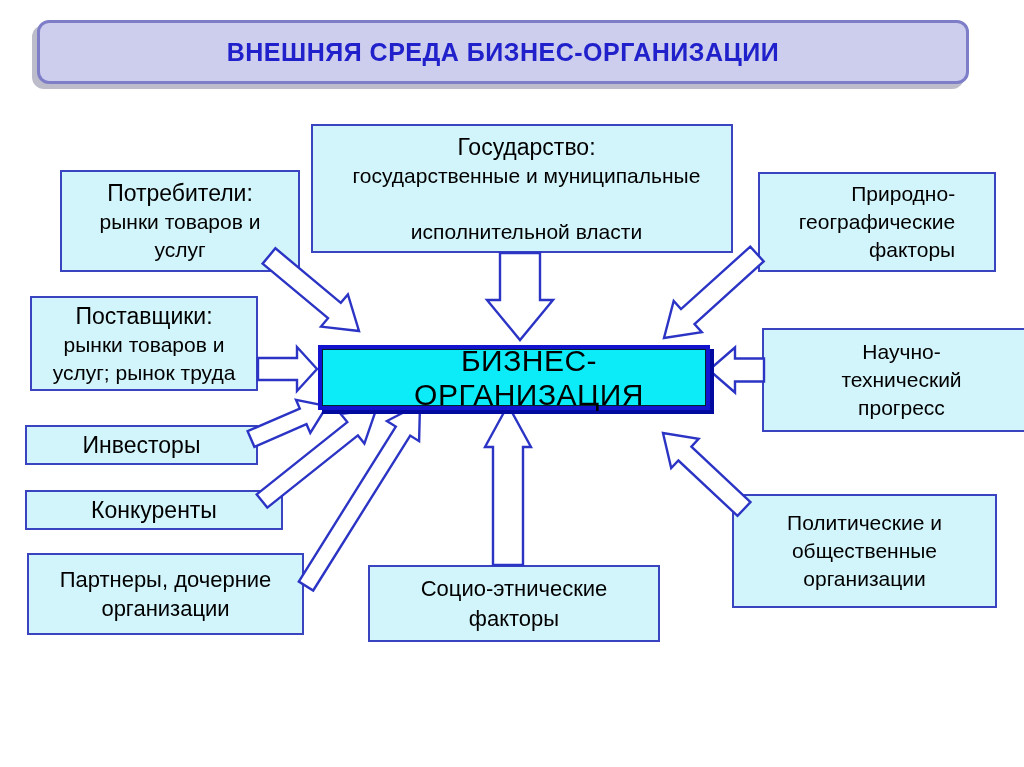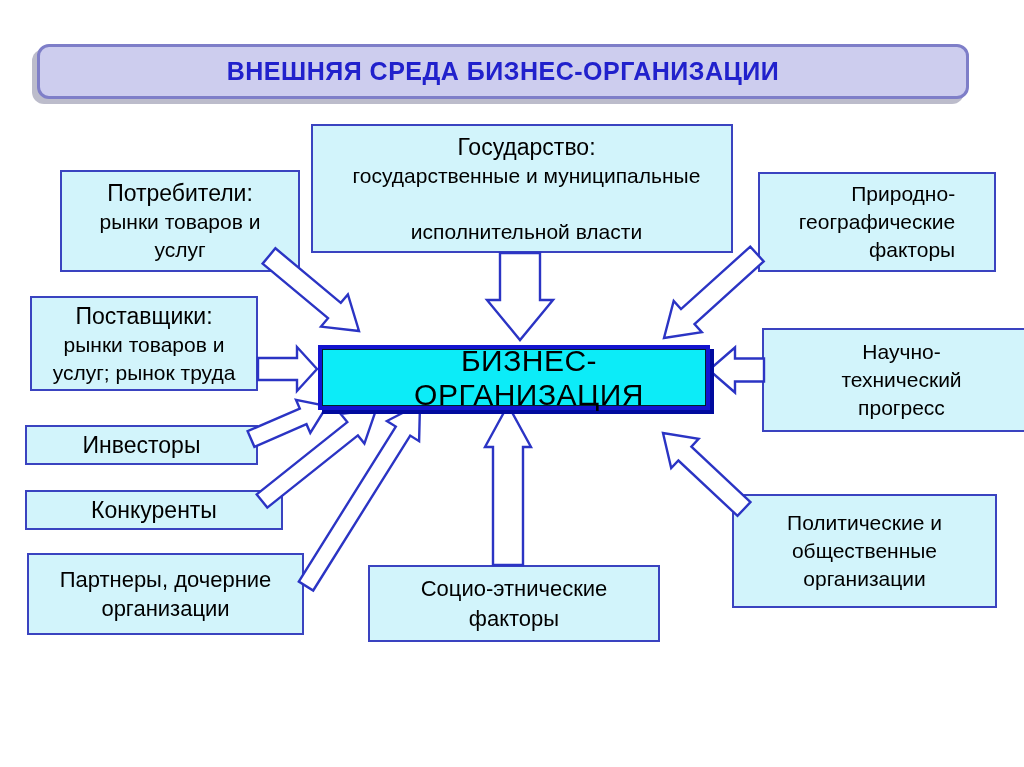--- a/index.html
+++ b/index.html
@@ -8,33 +8,32 @@
     position: relative;
     width: 1024px;
     height: 767px;
     background: #ffffff;
     font-family: "Liberation Sans", sans-serif;
     overflow: hidden;
   }
 
   .title-bar {
     position: absolute;
-    left: 37px; top: 20px; width: 932px; height: 55px;
+    left: 37px; top: 20px; width: 932px; height: 64px;
     background: #cdcdee;
     border: 3px solid #7e7ec8;
     border-radius: 12px;
     box-shadow: -5px 5px 0 #bcbccb;
     display: flex; align-items: center; justify-content: center;
     font-weight: bold;
     font-size: 25px;
     color: #2121cc;
     letter-spacing: 0.5px;
     z-index: 3;
     text-align: center;
-    margin-top: 24px;
   }
 
   .node {
     position: absolute;
     background: #d2f4fb;
     border: 2px solid #3a43c0;
     display: flex; align-items: center; justify-content: center;
     text-align: center;
     font-size: 21px;
     line-height: 1.32;

